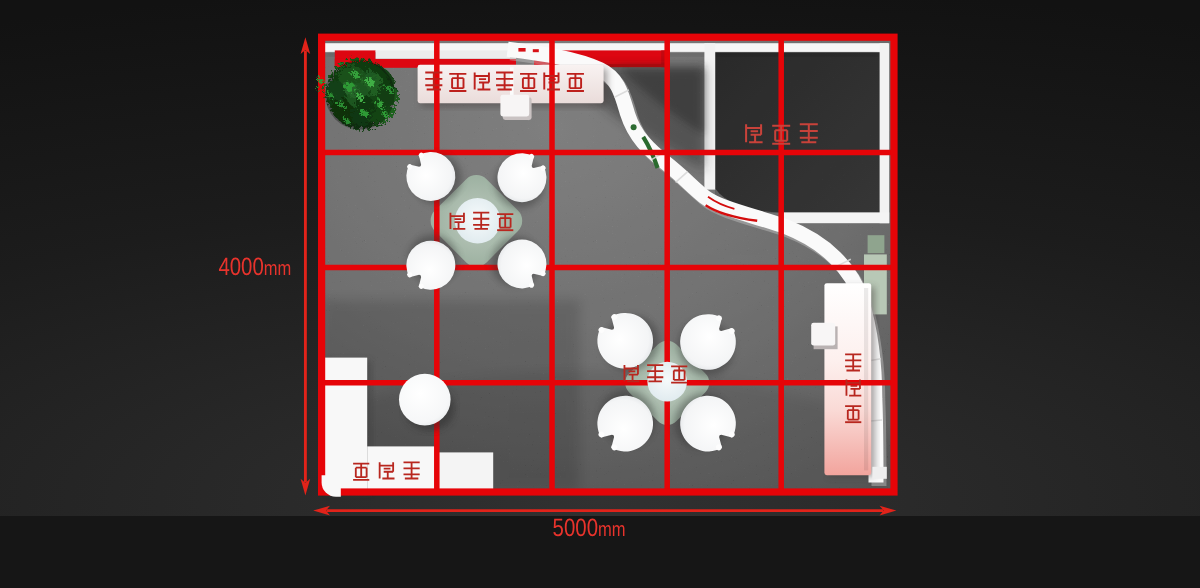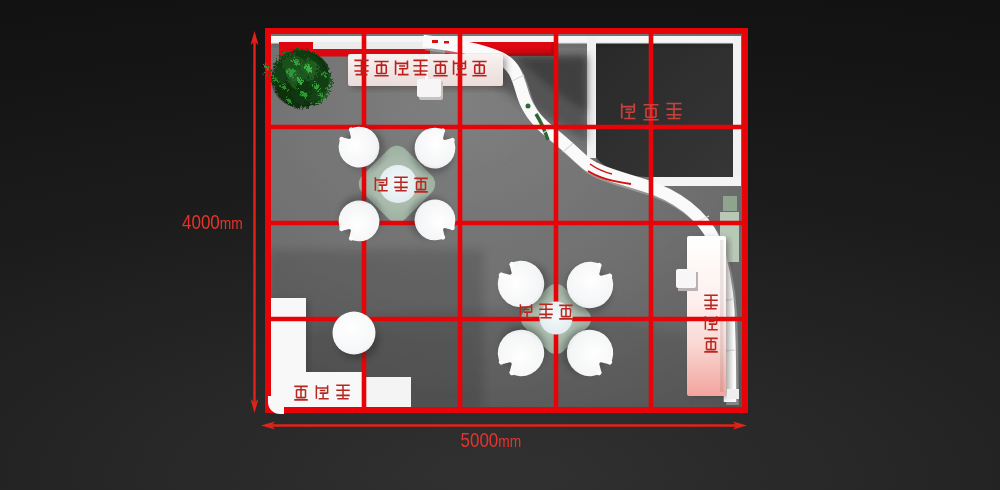--- a/index.html
+++ b/index.html
@@ -1,17 +1,17 @@
 <!DOCTYPE html>
 <html><head>
 <meta charset="utf-8">
 <style>
 html,body{margin:0;padding:0;width:1000px;height:490px;overflow:hidden;
 background:#161616;font-family:"Liberation Sans", sans-serif;}
-#stage{position:relative;width:1000px;height:490px;
+#stage{position:relative;width:1000px;height:430px;
 background:radial-gradient(135% 100% at 50% 97%, #313131 0%, #262626 30%, #1c1c1c 58%, #121212 100%);}
 svg{position:absolute;left:0;top:0;}
 </style>
 </head>
 <body>
 <div id="stage">
 <svg width="1000" height="490" viewBox="0 0 1000 490">
 <defs>
 <radialGradient id="floorGrad" cx="0.40" cy="0.20" r="1.0">
   <stop offset="0" stop-color="#878787"></stop>

